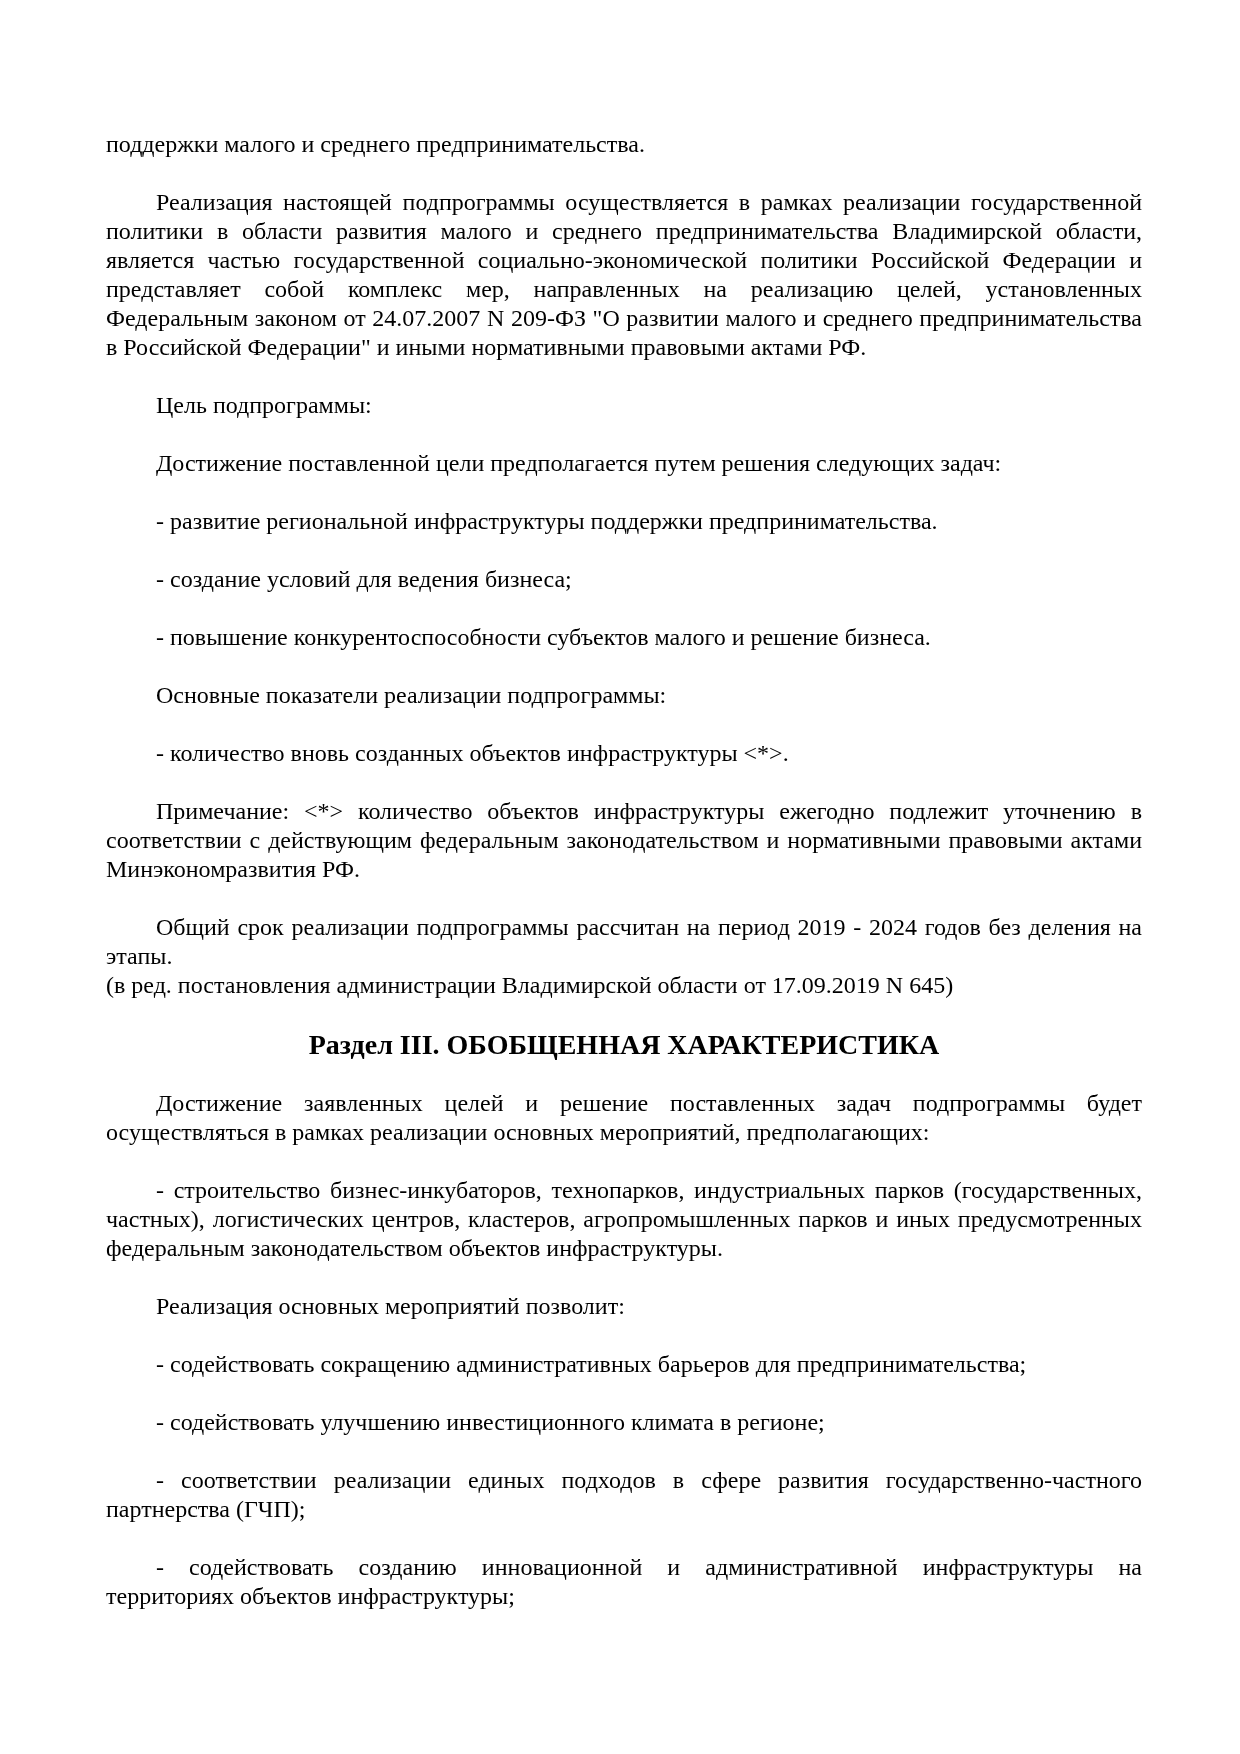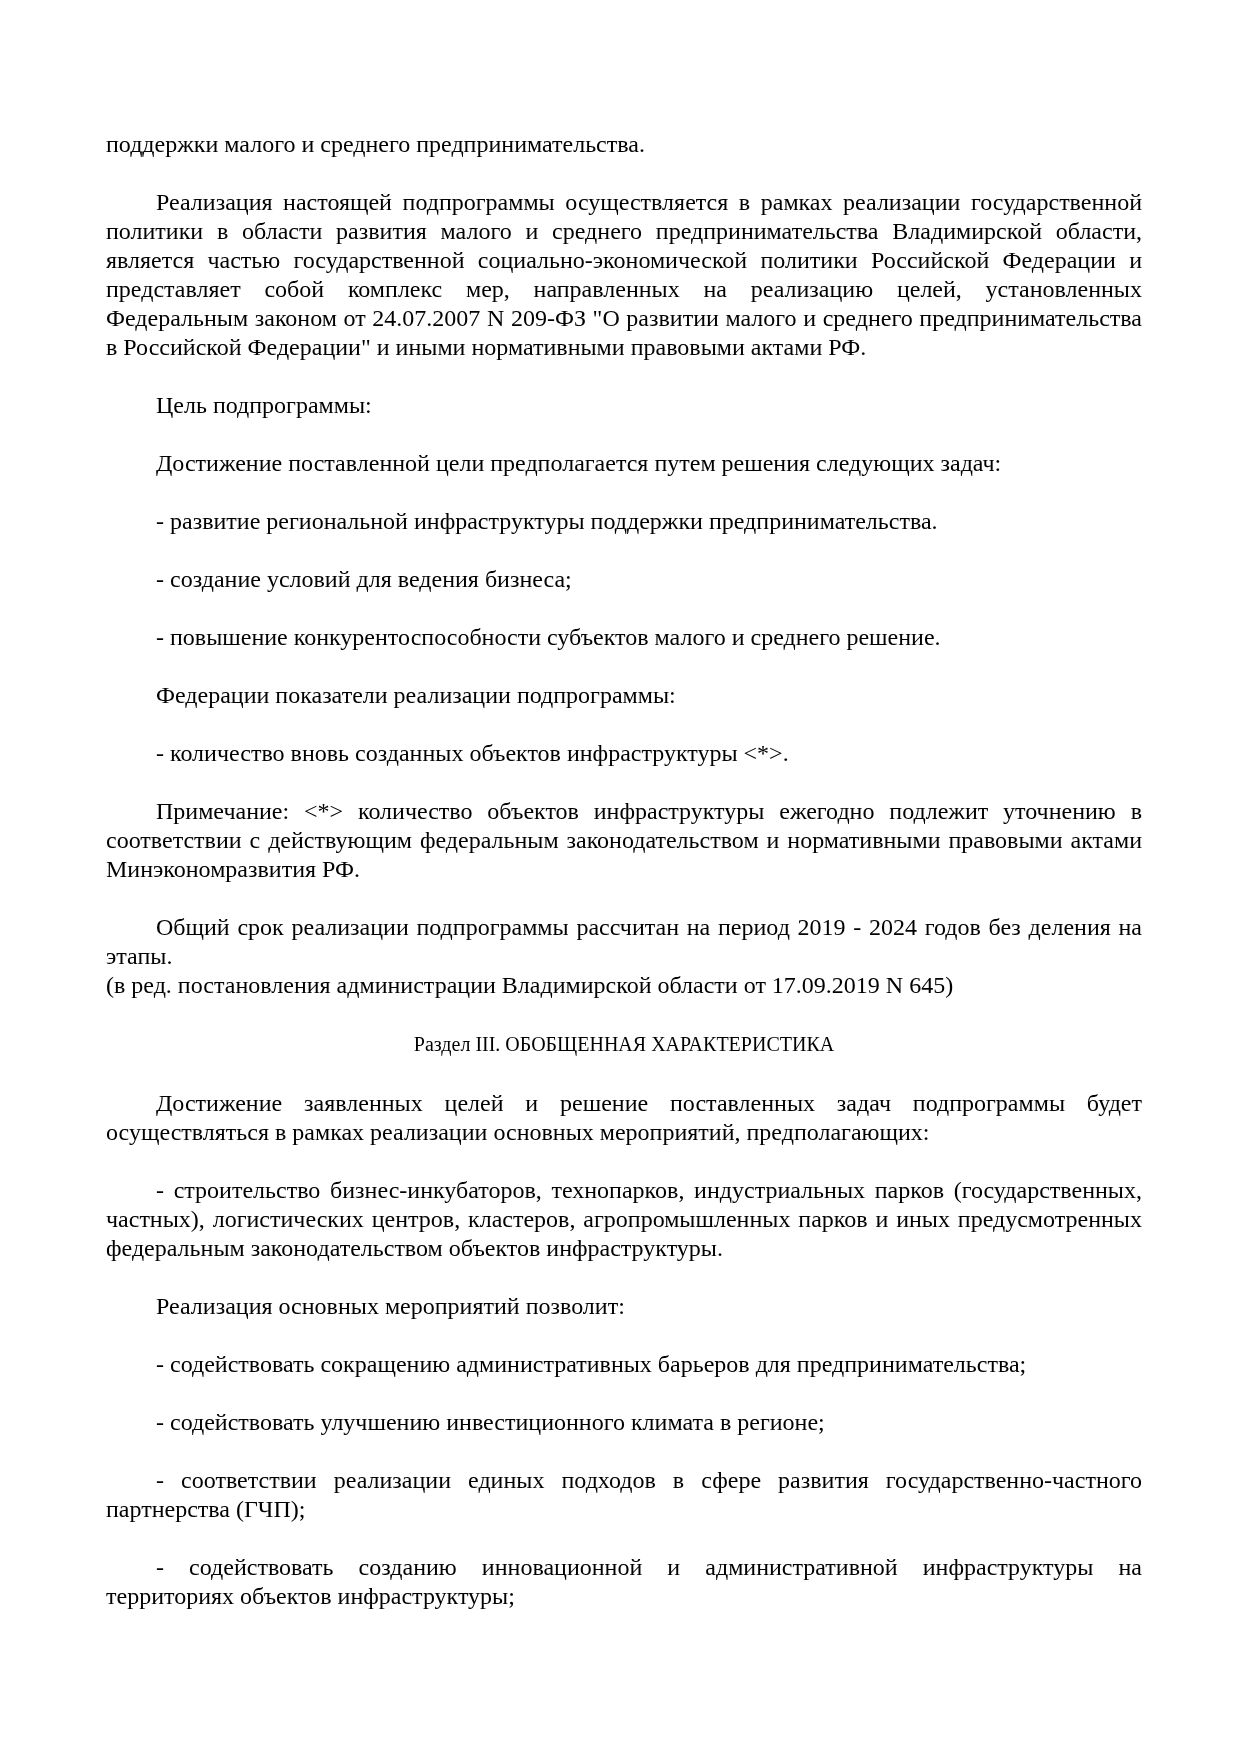--- a/index.html
+++ b/index.html
@@ -16,22 +16,22 @@
     color: #000000;
   }
   .para {
     text-align: justify;
     margin-bottom: 29px;
   }
   .indent { text-indent: 50px; }
   .tight { margin-bottom: 0; }
   .heading {
     font-family: "Liberation Serif", "DejaVu Serif", serif;
-    font-size: 20px;
-    font-weight: normal;
+    font-size: 28px;
+    font-weight: bold;
     text-align: center;
     line-height: 31px;
     margin: 14px 0 29px 0;
   }
   .hline { display: block; }
 </style>
 </head>
 <body>
 
 <div class="page">
@@ -41,23 +41,23 @@
   <p class="para indent">Реализация настоящей подпрограммы осуществляется в рамках реализации государственной политики в области развития малого и среднего предпринимательства Владимирской области, является частью государственной социально-экономической политики Российской Федерации и представляет собой комплекс мер, направленных на реализацию целей, установленных Федеральным законом от 24.07.2007 N 209-ФЗ "О развитии малого и среднего предпринимательства в Российской Федерации" и иными нормативными правовыми актами РФ.</p>
 
   <p class="para indent">Цель подпрограммы:</p>
 
   <p class="para indent">Достижение поставленной цели предполагается путем решения следующих задач:</p>
 
   <p class="para indent">- развитие региональной инфраструктуры поддержки предпринимательства.</p>
 
   <p class="para indent">- создание условий для ведения бизнеса;</p>
 
-  <p class="para indent">- повышение конкурентоспособности субъектов малого и среднего решение.</p>
+  <p class="para indent">- повышение конкурентоспособности субъектов малого и решение бизнеса.</p>
 
-  <p class="para indent">Федерации показатели реализации подпрограммы:</p>
+  <p class="para indent">Основные показатели реализации подпрограммы:</p>
 
   <p class="para indent">- количество вновь созданных объектов инфраструктуры &lt;*&gt;.</p>
 
   <p class="para indent">Примечание: &lt;*&gt; количество объектов инфраструктуры ежегодно подлежит уточнению в соответствии с действующим федеральным законодательством и нормативными правовыми актами Минэкономразвития РФ.</p>
 
   <p class="para indent tight">Общий срок реализации подпрограммы рассчитан на период 2019 - 2024 годов без деления на этапы.</p>
 
   <p class="para">(в ред. постановления администрации Владимирской области от 17.09.2019 N 645)</p>
 
   <h2 class="heading">

